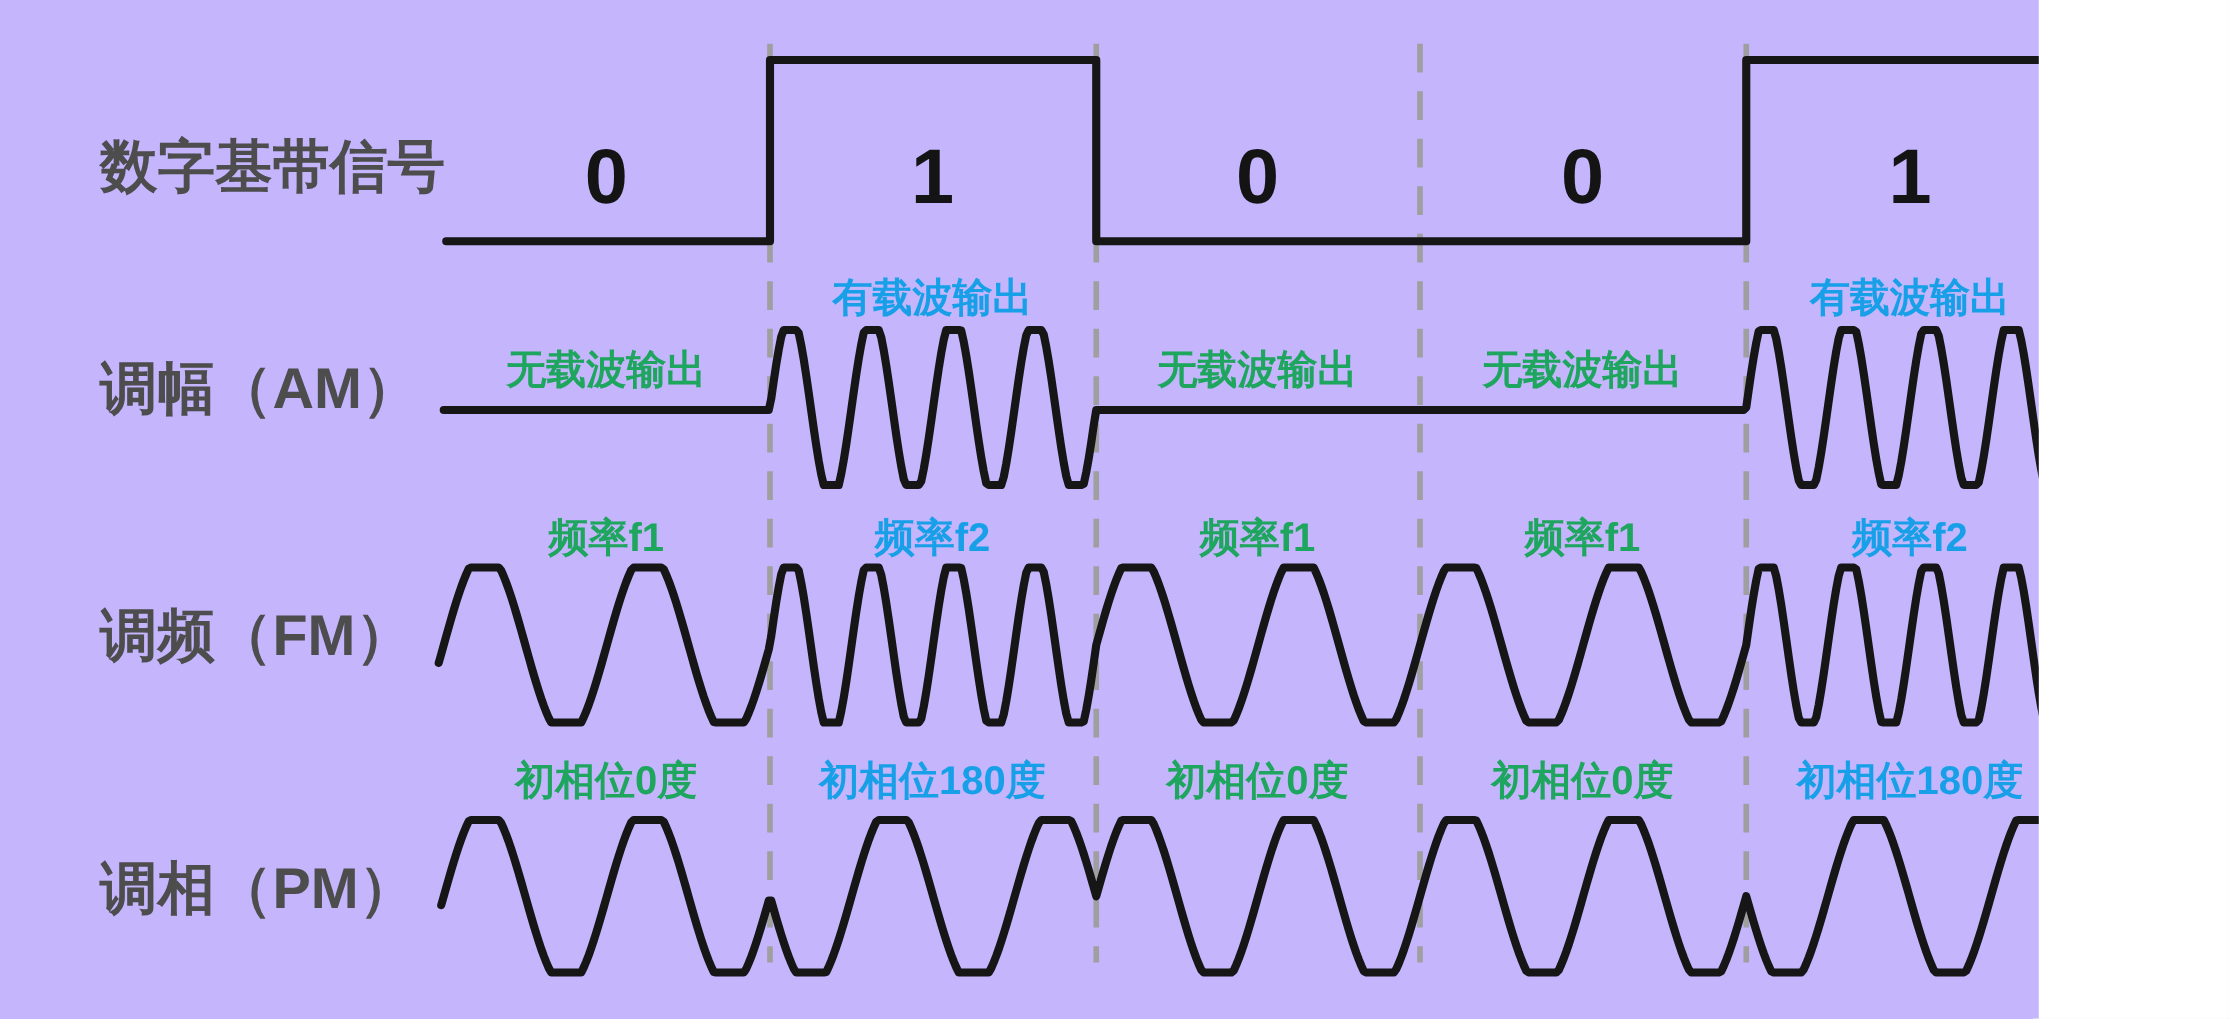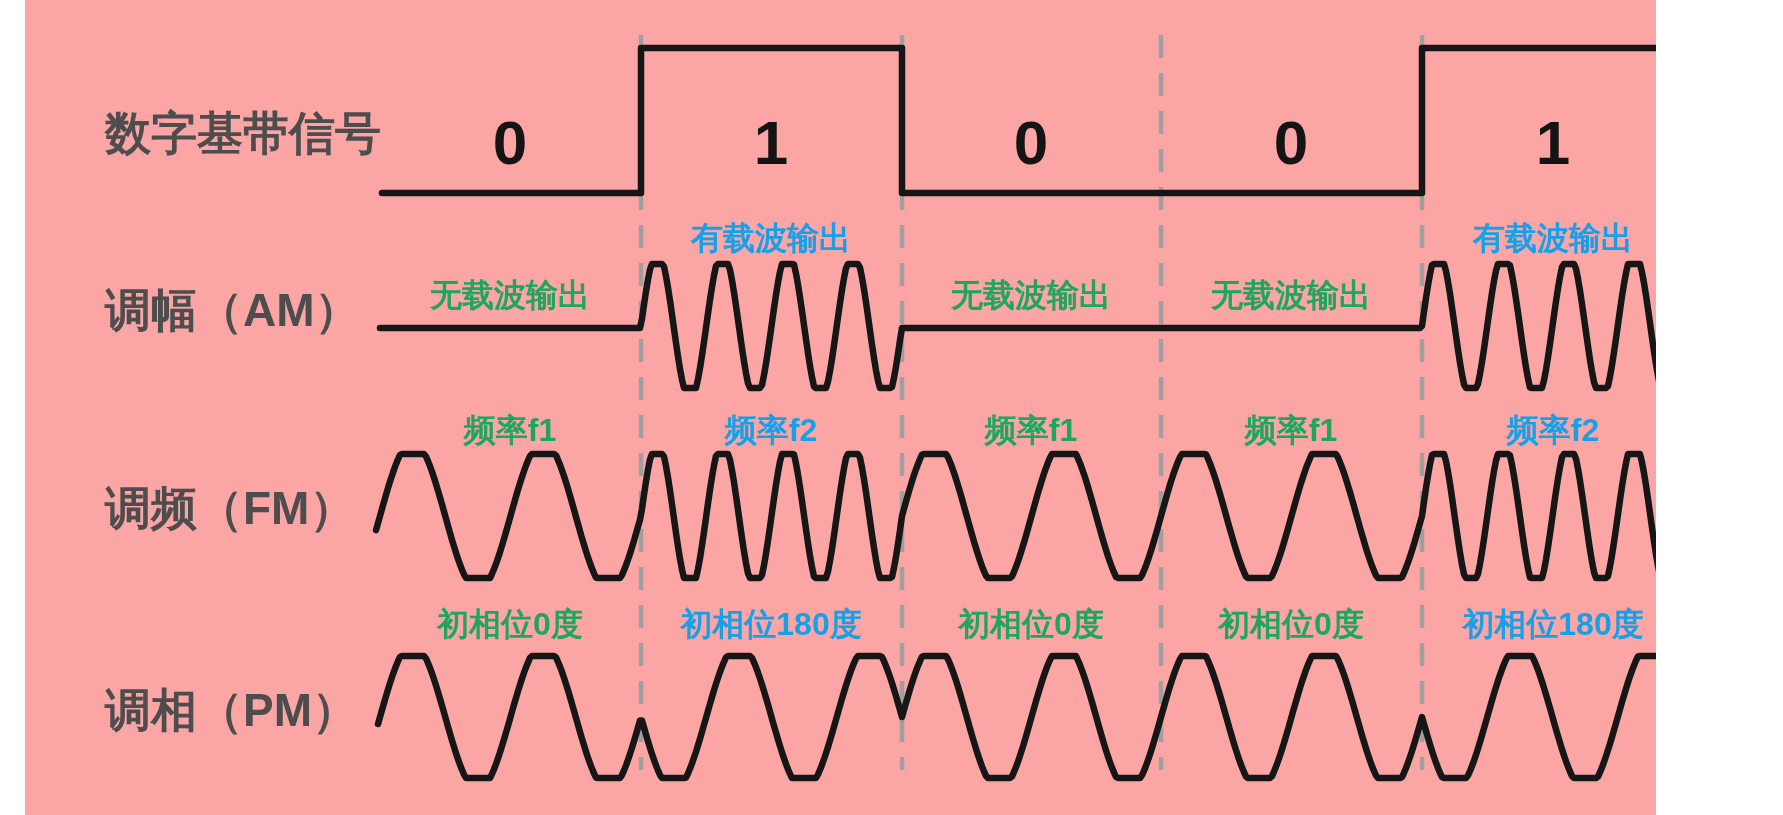--- a/index.html
+++ b/index.html
@@ -1,16 +1,16 @@
 <!DOCTYPE html>
 <html><head>
 <meta charset="utf-8">
 <style>
   html,body{margin:0;padding:0;background:#ffffff;}
-  .stage{width:1631px;height:815px;position:relative;background:#fca5a5;overflow:hidden;margin-left:25px;}
+  .stage{width:1631px;height:815px;position:relative;background:#c4b5fd;overflow:hidden;}
   svg{display:block;}
   text{font-family:"Liberation Sans","DejaVu Sans",sans-serif;font-weight:bold;}
   .row-label{font-size:46px;}
   .bit-label{font-size:62px;}
   .seg-label{font-size:32px;}
   .wave{fill:none;stroke-width:6.5;stroke-linecap:round;stroke-linejoin:round;}
   .dashed{stroke-width:4.5;stroke-dasharray:23 15;stroke-linecap:butt;}
 </style>
 </head>
 <body>

